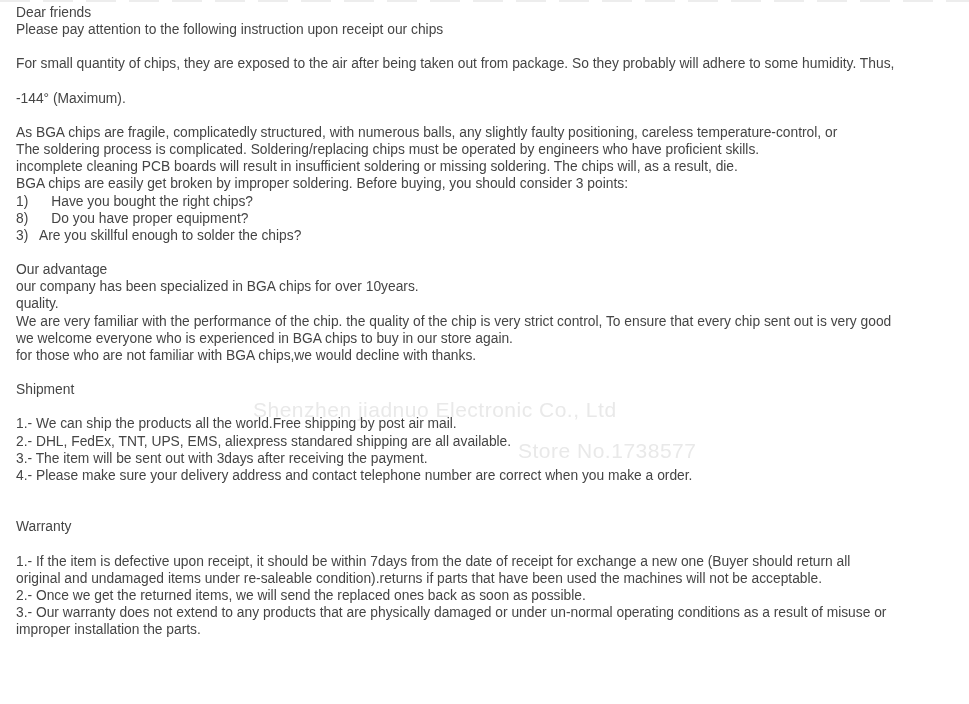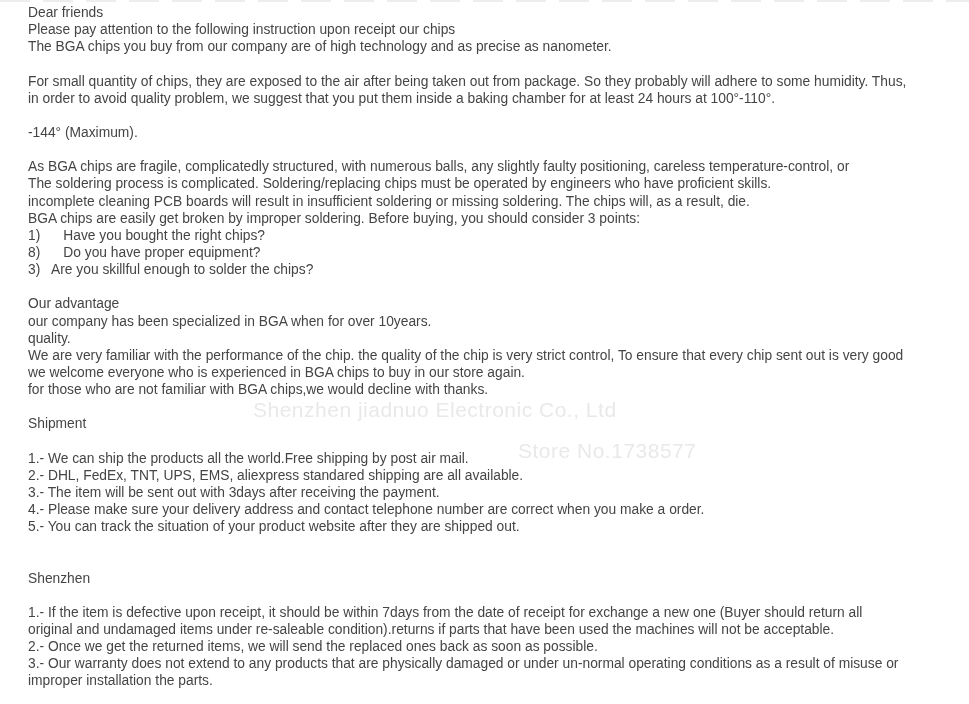--- a/index.html
+++ b/index.html
@@ -44,83 +44,79 @@
     height: 704px;
     padding: 4px 2px 0 16px;
     color: #454545;
     font-size: 13.8px;
   }
   .text-line {
     height: 17.15px;
     line-height: 17.15px;
     white-space: pre;
     overflow: visible;
-    margin-left: 12px;
   }
 </style>
 </head>
 <body>
 
 <div class="page">
   <div class="top-divider"></div>
 
   <div class="watermark wm-line1">Shenzhen jiadnuo Electronic Co., Ltd</div>
   <div class="watermark wm-line2">Store No.1738577</div>
 
   <div class="doc" id="doc-root">
 
   <div>
         <div class="text-line">Dear friends</div>
         <div class="text-line">Please pay attention to the following instruction upon receipt our chips</div>
-        <div class="text-line">The BGA chips you buy from our company are of high technology and as precise as nanometer.</div>
       </div>
       <div class="text-line"></div>
       <div>
         <div class="text-line">For small quantity of chips, they are exposed to the air after being taken out from package. So they probably will adhere to some humidity. Thus,</div>
-        <div class="text-line">in order to avoid quality problem, we suggest that you put them inside a baking chamber for at least 24 hours at 100°-110°.</div>
       </div>
       <div class="text-line"></div>
       <div>
         <div class="text-line">-144° (Maximum).</div>
       </div>
       <div class="text-line"></div>
       <div>
         <div class="text-line">As BGA chips are fragile, complicatedly structured, with numerous balls, any slightly faulty positioning, careless temperature-control, or</div>
         <div class="text-line">The soldering process is complicated. Soldering/replacing chips must be operated by engineers who have proficient skills.</div>
         <div class="text-line">incomplete cleaning PCB boards will result in insufficient soldering or missing soldering. The chips will, as a result, die.</div>
         <div class="text-line">BGA chips are easily get broken by improper soldering. Before buying, you should consider 3 points:</div>
         <div class="text-line">1)      Have you bought the right chips?</div>
         <div class="text-line">8)      Do you have proper equipment?</div>
         <div class="text-line">3)   Are you skillful enough to solder the chips?</div>
       </div>
       <div class="text-line"></div>
       <div>
         <div class="text-line">Our advantage</div>
-        <div class="text-line">our company has been specialized in BGA when for over 10years.</div>
+        <div class="text-line">our company has been specialized in BGA chips for over 10years.</div>
         <div class="text-line">quality.</div>
         <div class="text-line">We are very familiar with the performance of the chip. the quality of the chip is very strict control, To ensure that every chip sent out is very good</div>
         <div class="text-line">we welcome everyone who is experienced in BGA chips to buy in our store again.</div>
         <div class="text-line">for those who are not familiar with BGA chips,we would decline with thanks.</div>
       </div>
       <div class="text-line"></div>
       <div>
         <div class="text-line">Shipment</div>
       </div>
       <div class="text-line"></div>
       <div>
         <div class="text-line">1.- We can ship the products all the world.Free shipping by post air mail.</div>
         <div class="text-line">2.- DHL, FedEx, TNT, UPS, EMS, aliexpress standared shipping are all available.</div>
         <div class="text-line">3.- The item will be sent out with 3days after receiving the payment.</div>
         <div class="text-line">4.- Please make sure your delivery address and contact telephone number are correct when you make a order.</div>
-        <div class="text-line">5.- You can track the situation of your product website after they are shipped out.</div>
       </div>
       <div class="text-line"></div>
       <div class="text-line"></div>
       <div>
-        <div class="text-line">Shenzhen</div>
+        <div class="text-line">Warranty</div>
       </div>
       <div class="text-line"></div>
       <div>
         <div class="text-line">1.- If the item is defective upon receipt, it should be within 7days from the date of receipt for exchange a new one (Buyer should return all</div>
         <div class="text-line">original and undamaged items under re-saleable condition).returns if parts that have been used the machines will not be acceptable.</div>
         <div class="text-line">2.- Once we get the returned items, we will send the replaced ones back as soon as possible.</div>
         <div class="text-line">3.- Our warranty does not extend to any products that are physically damaged or under un-normal operating conditions as a result of misuse or</div>
         <div class="text-line">improper installation the parts.</div>
       </div>
     </div>

